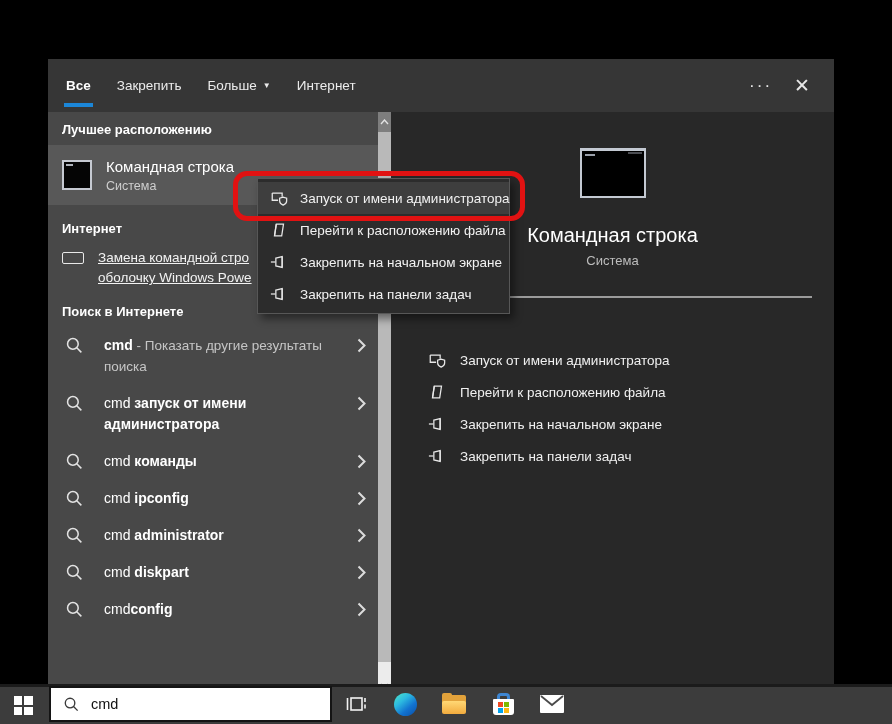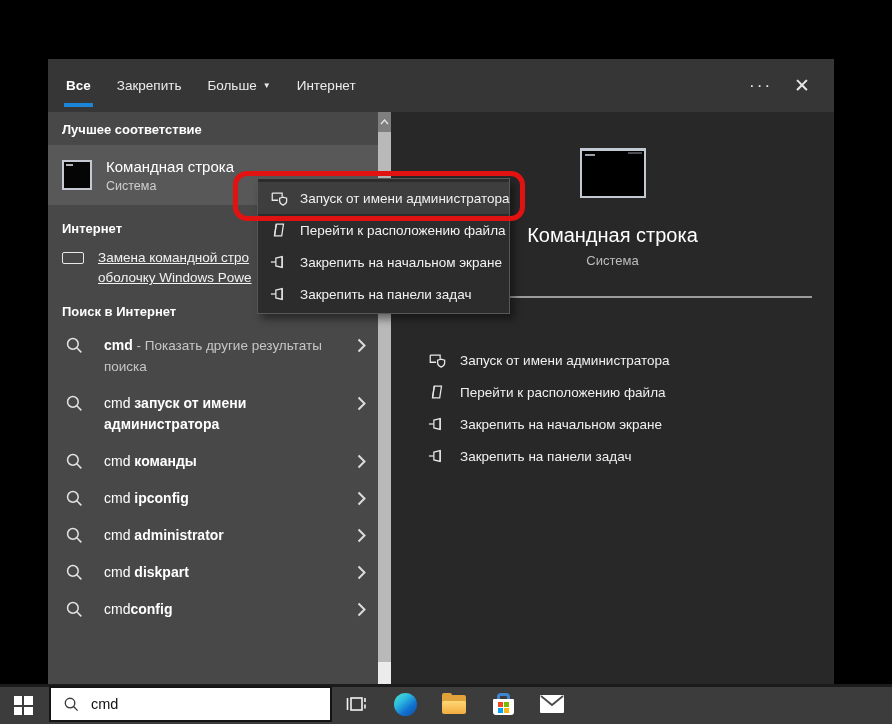--- a/index.html
+++ b/index.html
@@ -150,40 +150,40 @@
       </div>
     <div class="hdr-right">
       <span class="dots">···</span>
       <span class="close">✕</span>
     </div>
   </div>
 
   <div class="panel-body">
 
     <div class="left-pane">
-      <div class="sec-hdr sec1">Лучшее соответствие</div>
+      <div class="sec-hdr sec1">Лучшее расположению</div>
 
       <div class="best-row">
         <div class="cmd-ico-sm"></div>
         <div class="best-text">
           <div class="best-title">Командная строка</div>
           <div class="best-sub">Система</div>
         </div>
       </div>
 
       <div class="sec-hdr sec2">Интернет</div>
       <div class="param-row">
         <div class="param-ico"></div>
         <div class="param-text">
           <div>Замена командной стро</div>
           <div>оболочку Windows Powe</div>
         </div>
       </div>
 
-      <div class="sec-hdr sec3">Поиск в Интернет</div>
+      <div class="sec-hdr sec3">Поиск в Интернете</div>
 
       <div class="sug-list">
 
         <div class="sug">
           <svg class="mag" viewBox="0 0 20 20">
               <circle cx="8.3" cy="8.3" r="5.6" fill="none" stroke="#e3e3e3" stroke-width="1.6"></circle>
               <line x1="12.4" y1="12.4" x2="17.2" y2="17.2" stroke="#e3e3e3" stroke-width="1.6"></line>
             </svg>
           <div class="sug-text"><span class="pfx"></span><span class="b">cmd</span><span class="mut"> - Показать другие результаты поиска</span></div>
           <svg class="chev" viewBox="0 0 9 15">

